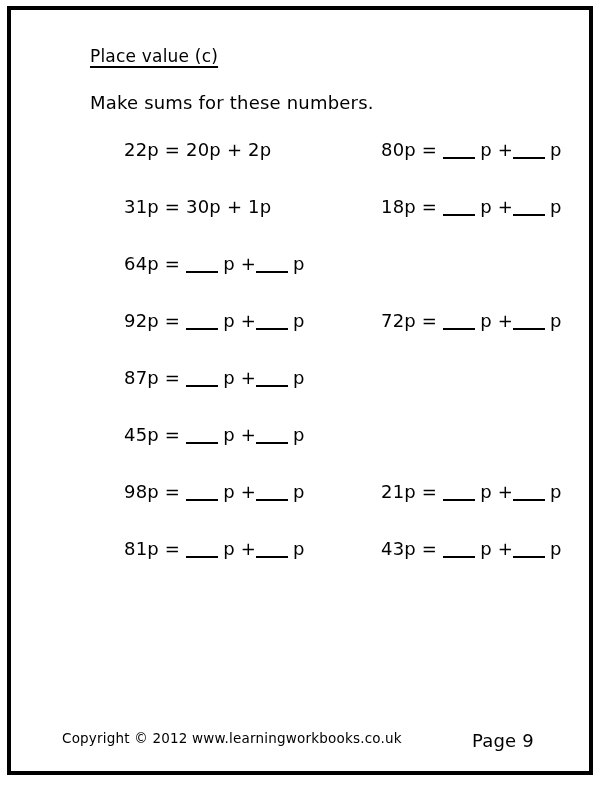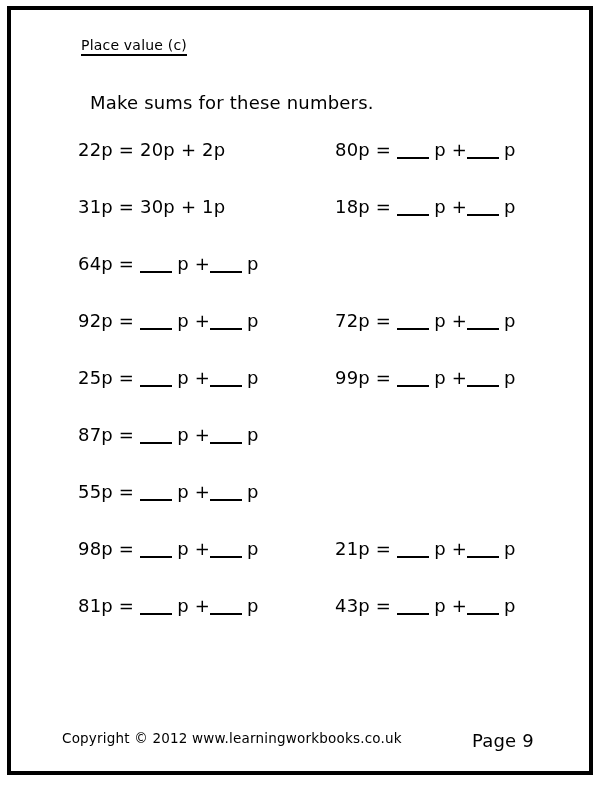--- a/index.html
+++ b/index.html
@@ -25,22 +25,22 @@
     top: 6px;
     width: 586px;
     height: 769px;
     border: 4px solid #000000;
     box-sizing: border-box;
   }
   .title {
     position: absolute;
     left: 78px;
     top: 34px;
-    margin: 3px;
-    font-size: 14px;
+    margin: 12px;
+    font-size: 17px;
     font-weight: normal;
     text-decoration: underline;
     text-underline-offset: 4px;
     text-decoration-thickness: 1.5px;
     letter-spacing: 0.2px;
   }
   .instruction {
     position: absolute;
     left: 78px;
     top: 80px;
@@ -54,20 +54,21 @@
     top: 139px;
     width: 482px;
   }
   .row {
     display: grid;
     grid-template-columns: 257px 1fr;
     height: 57px;
     font-size: 18px;
     letter-spacing: 0.2px;
     line-height: 21px;
+    margin-left: 46px;
   }
   .cell {
     white-space: nowrap;
   }
   .blank {
     display: inline-block;
     width: 32px;
     height: 5px;
     border-bottom: 2px solid #000000;
     vertical-align: -3px;
@@ -118,31 +119,27 @@
 
     <div class="row">
       <div class="cell"><span>64p =</span><span class="blank b1"></span><span>p +</span><span class="blank b2"></span><span>p</span></div>
     </div>
 
     <div class="row">
       <div class="cell"><span>92p =</span><span class="blank b1"></span><span>p +</span><span class="blank b2"></span><span>p</span></div>
       <div class="cell"><span>72p =</span><span class="blank b1"></span><span>p +</span><span class="blank b2"></span><span>p</span></div>
     </div>
 
-    <div class="row">
-      <div class="cell"><span>25p =</span><span class="blank b1"></span><span>p +</span><span class="blank b2"></span><span>p</span></div>
-      <div class="cell"><span>99p =</span><span class="blank b1"></span><span>p +</span><span class="blank b2"></span><span>p</span></div>
-    </div>
 
     <div class="row">
       <div class="cell"><span>87p =</span><span class="blank b1"></span><span>p +</span><span class="blank b2"></span><span>p</span></div>
     </div>
 
     <div class="row">
-      <div class="cell"><span>55p =</span><span class="blank b1"></span><span>p +</span><span class="blank b2"></span><span>p</span></div>
+      <div class="cell"><span>45p =</span><span class="blank b1"></span><span>p +</span><span class="blank b2"></span><span>p</span></div>
     </div>
 
     <div class="row">
       <div class="cell"><span>98p =</span><span class="blank b1"></span><span>p +</span><span class="blank b2"></span><span>p</span></div>
       <div class="cell"><span>21p =</span><span class="blank b1"></span><span>p +</span><span class="blank b2"></span><span>p</span></div>
     </div>
 
     <div class="row">
       <div class="cell"><span>81p =</span><span class="blank b1"></span><span>p +</span><span class="blank b2"></span><span>p</span></div>
       <div class="cell"><span>43p =</span><span class="blank b1"></span><span>p +</span><span class="blank b2"></span><span>p</span></div>

